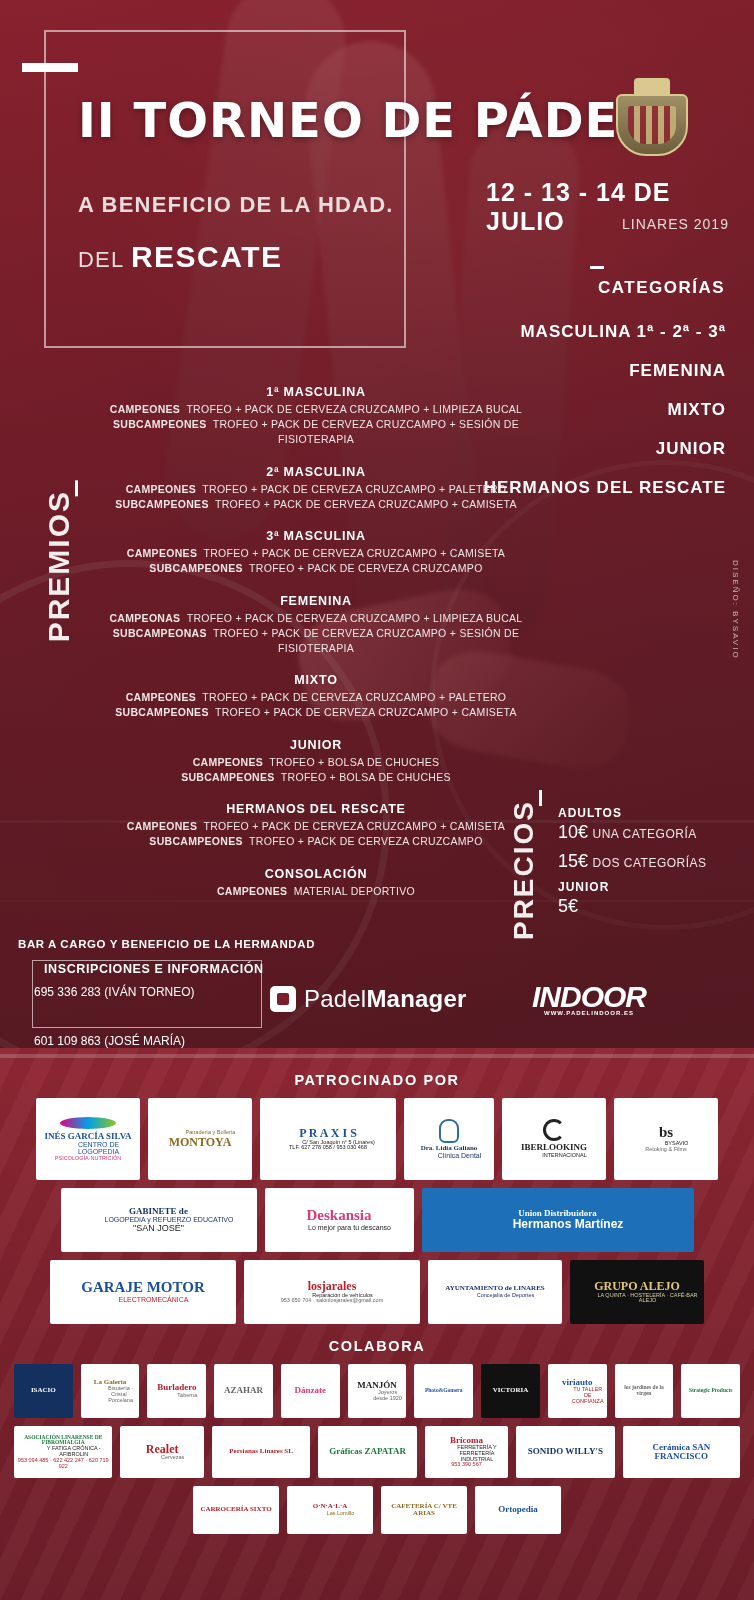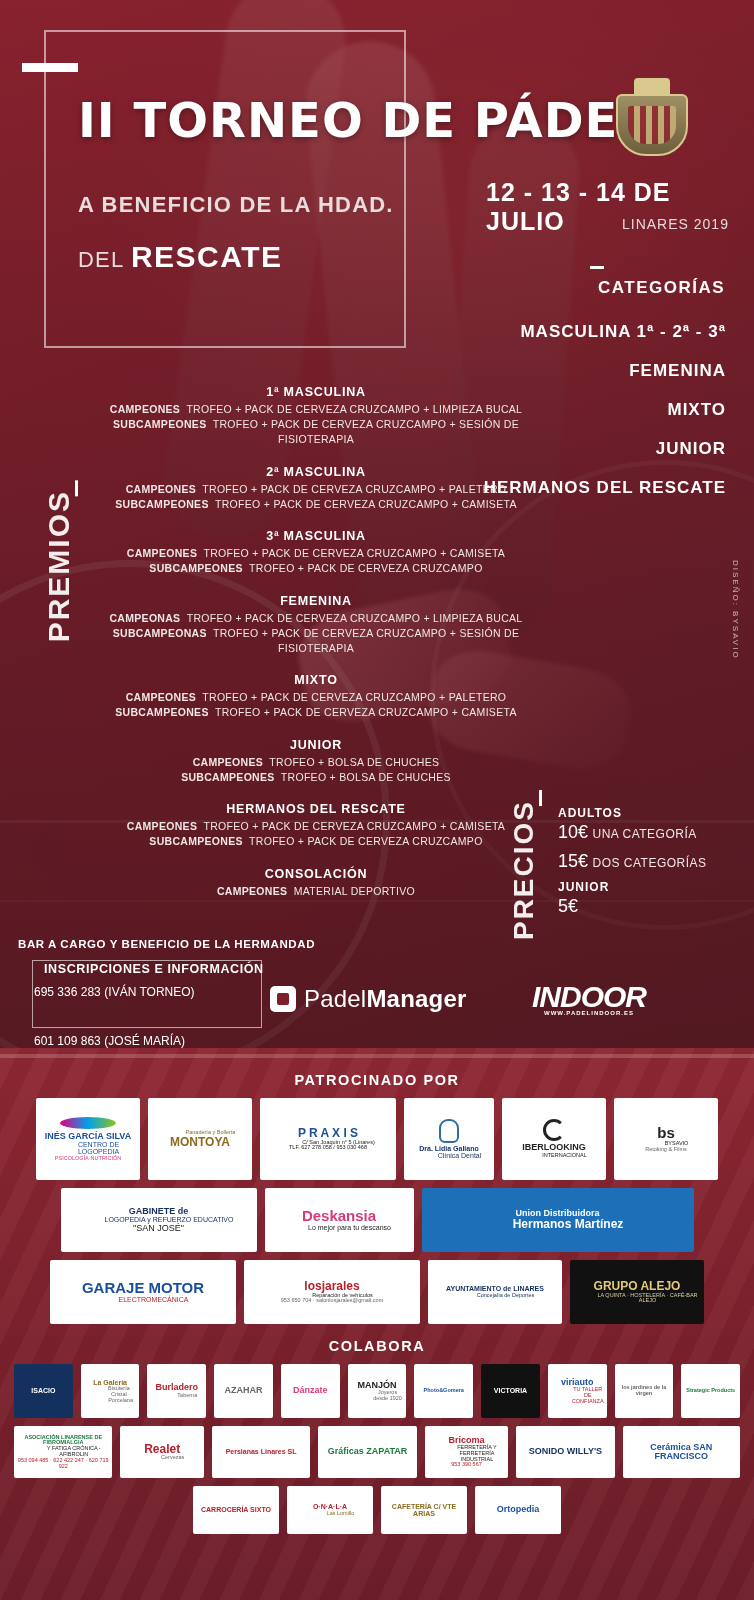--- a/index.html
+++ b/index.html
@@ -190,21 +190,21 @@
   .sec-title {
     text-align: center; color: #fff; font-size: 14.5px; font-weight: bold;
     letter-spacing: 1.6px; margin: 14px 0 10px;
   }
   .row { display: flex; justify-content: center; gap: 8px; margin-bottom: 8px; padding: 0 14px; }
   .card {
     background: #fff; border-radius: 2px;
     display: flex; flex-direction: column; align-items: center; justify-content: center;
     text-align: center; overflow: hidden; padding: 3px;
   }
-  .card .ln1 { font-weight: bold; line-height: 1.05; }
+  .card .ln1 { font-weight: bold; line-height: 1.05; font-family: Liberation Serif, serif; }
   .card .ln2 { line-height: 1.05; margin-left: 21px; }
   .card .ln3 { line-height: 1.05; }
 
   
   .r1 .card { width: 104px; height: 82px; }
   
   .r2 .card { height: 64px; }
   
   .r3 .card { height: 64px; }
   

